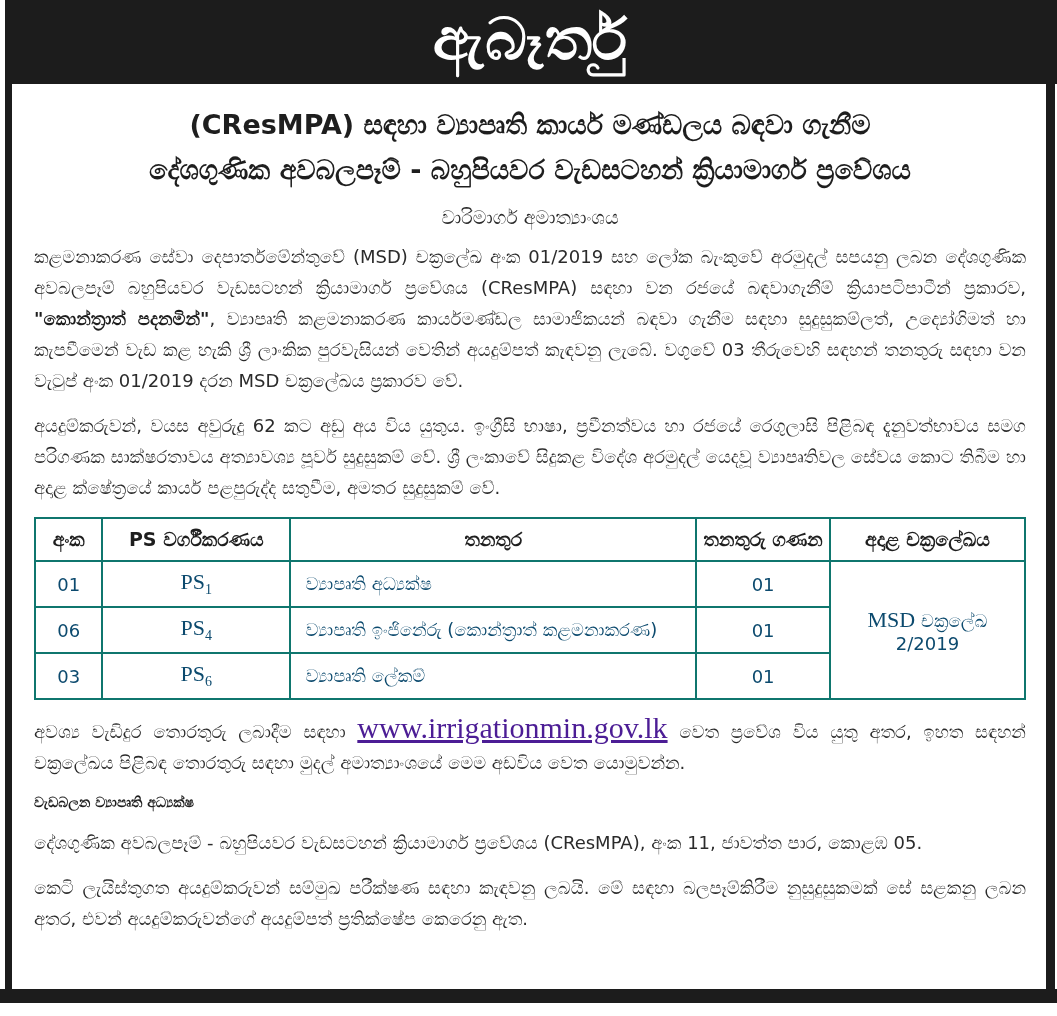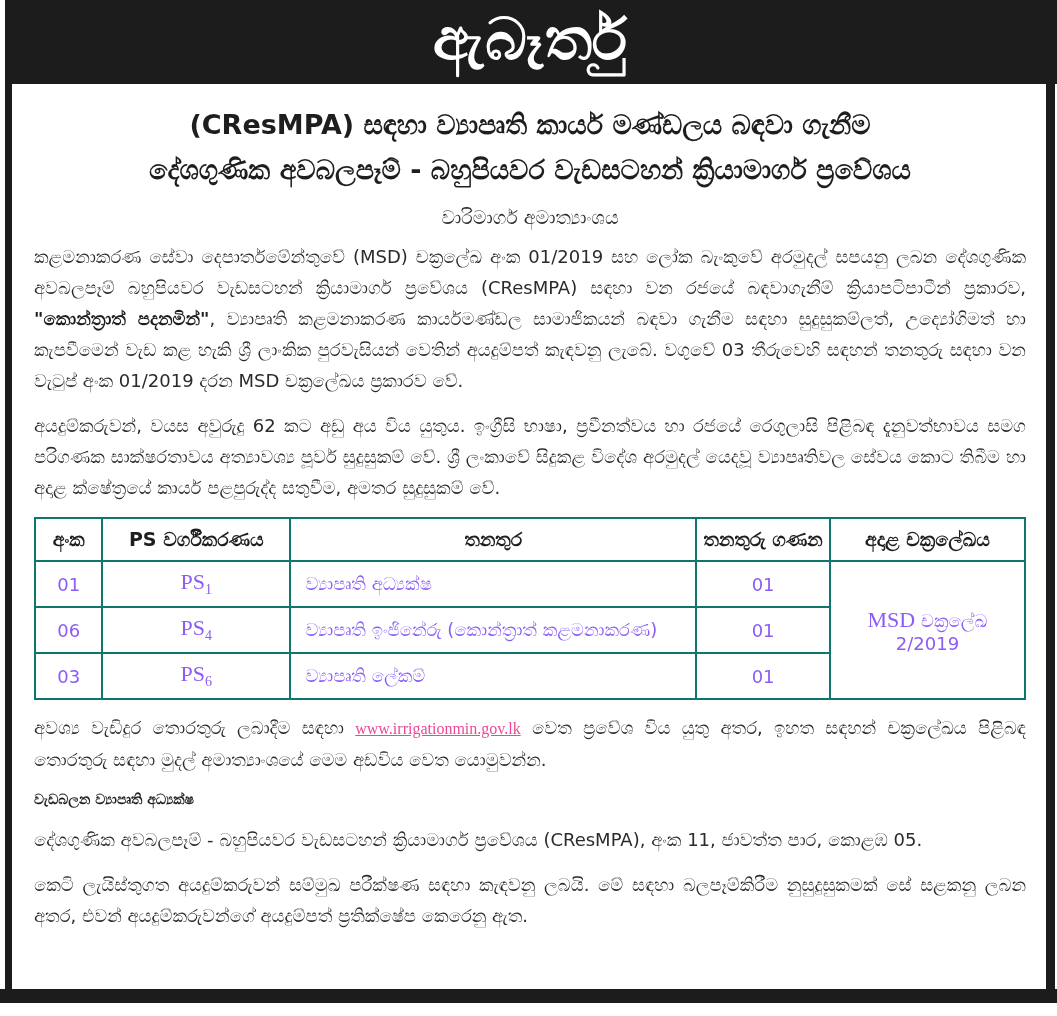--- a/index.html
+++ b/index.html
@@ -65,23 +65,23 @@
   p.body-text {
     font-size: 18px;
     line-height: 31px;
     text-align: justify;
     margin: 12px 0 14px 0;
     color: #2b2b2b;
   }
   .bold-seg { font-weight: bold; color: #1e1e1e; }
   .url {
     font-family: "Liberation Serif", serif;
-    font-size: 16px;
+    font-size: 30px;
     text-decoration: underline;
-    color: #ec4899;
+    color: #4c1d95;
   }
   table.vacancy {
     width: 100%;
     border-collapse: collapse;
     margin: 14px 0 10px 0;
   }
   table.vacancy th, table.vacancy td {
     border: 2px solid #0f766e;
   }
   table.vacancy th {
@@ -89,21 +89,21 @@
     font-weight: bold;
     color: #1e1e1e;
     padding: 9px 6px;
     text-align: center;
   }
   table.vacancy td {
     font-size: 18px;
     padding: 6px 10px;
     height: 32px;
     text-align: center;
-    color: #8b5cf6;
+    color: #0c4a6e;
   }
   table.vacancy td.pos {
     text-align: left;
     padding-left: 14px;
   }
   .ps, .latin-serif {
     font-family: "Liberation Serif", serif;
     font-size: 22px;
   }
   .ps sub { font-size: 14px; }

